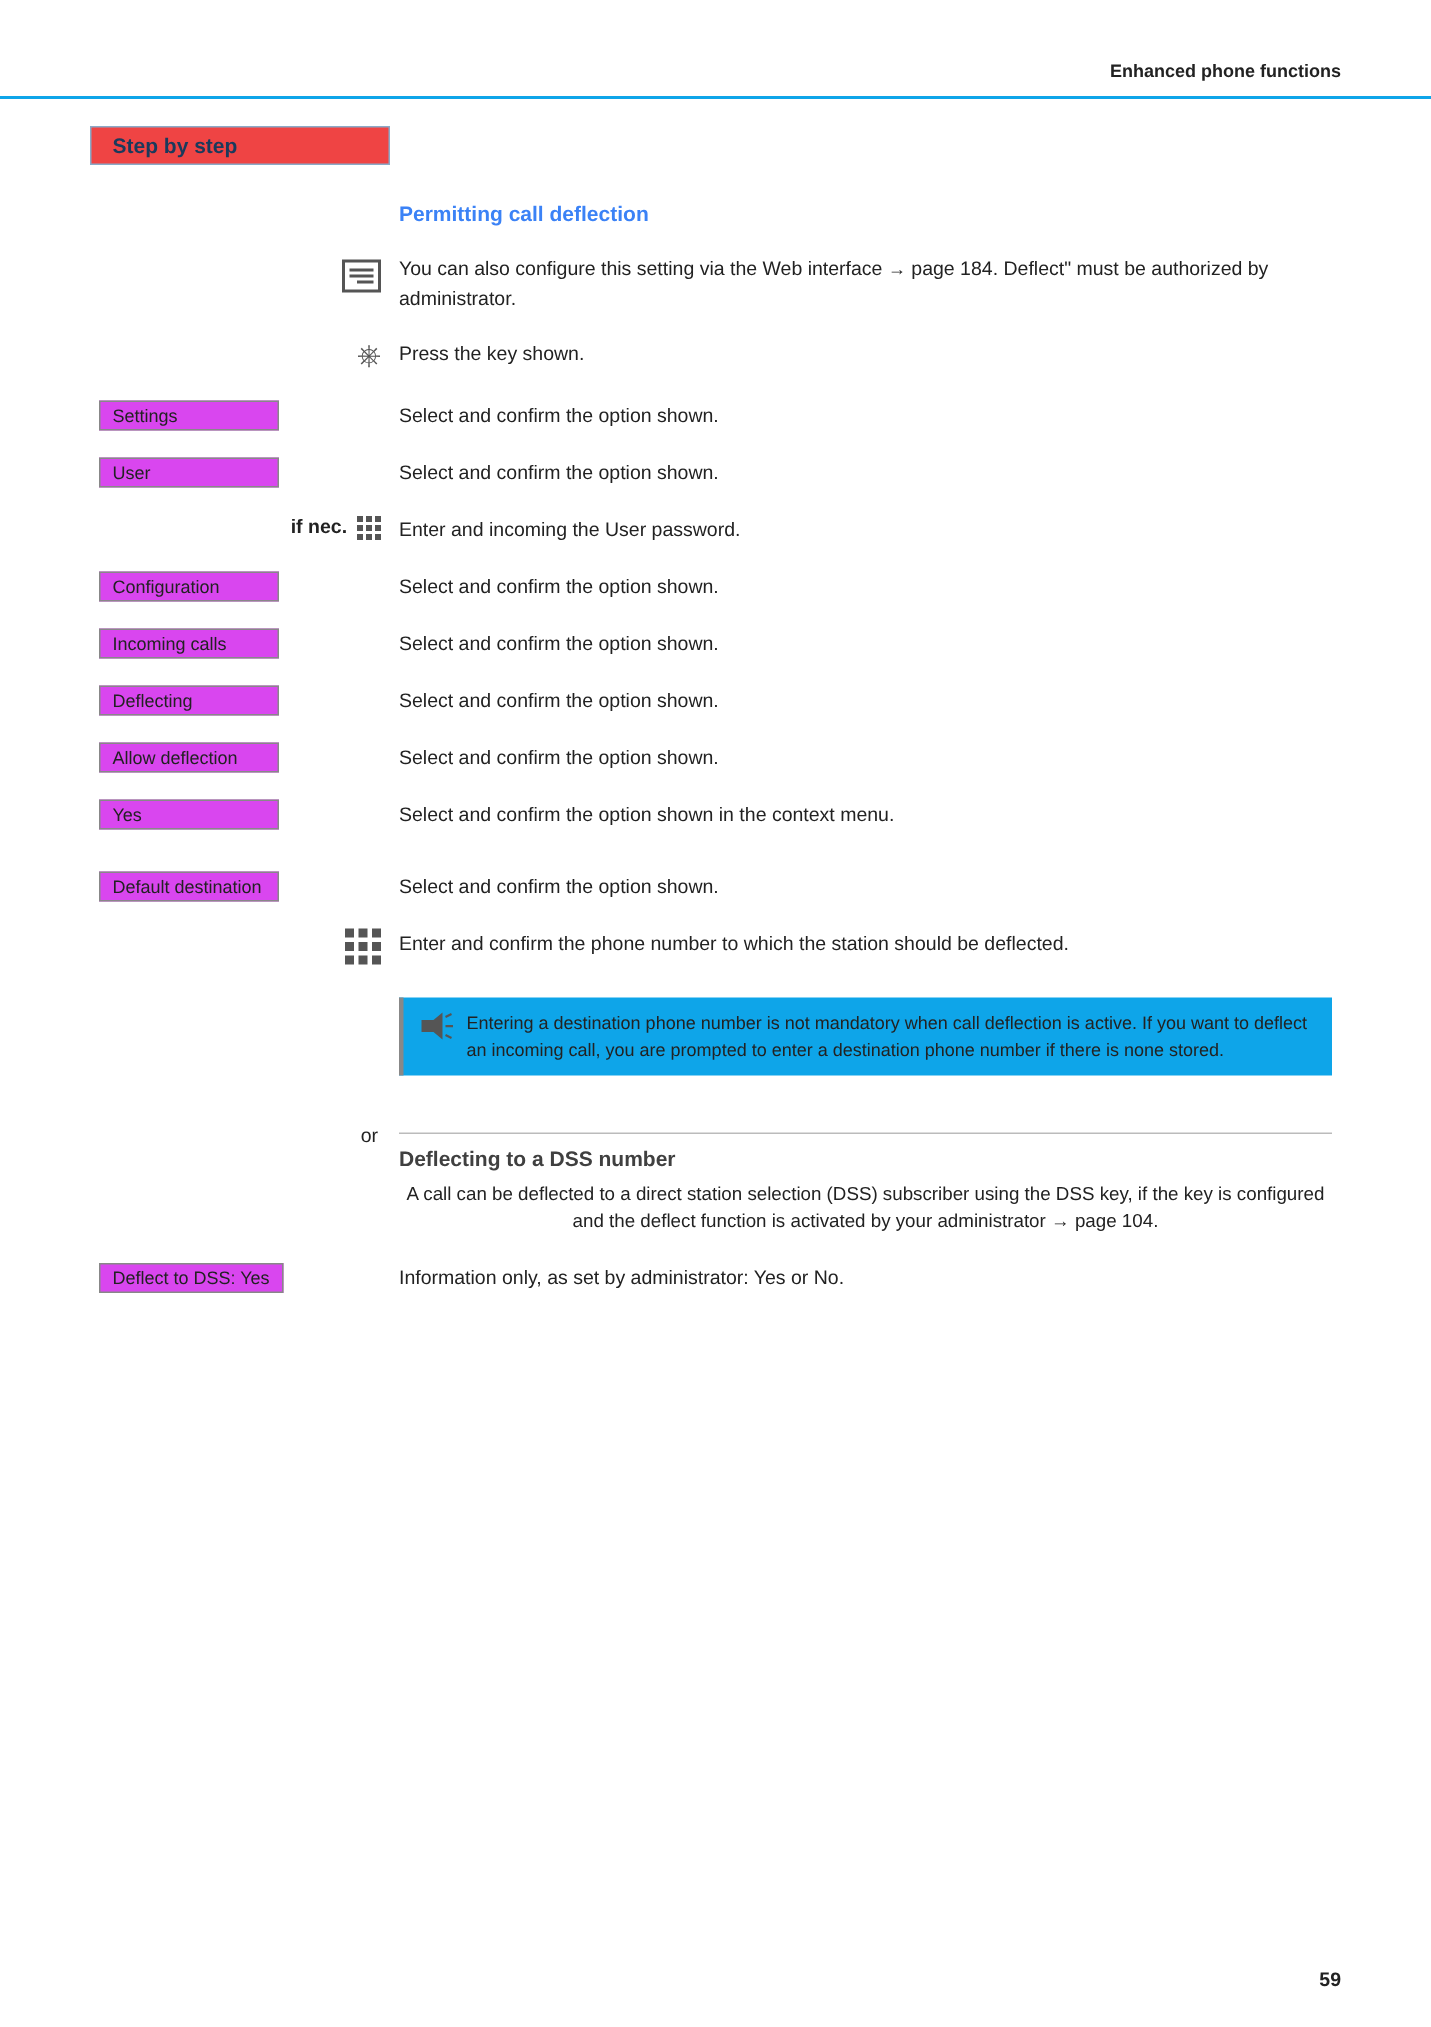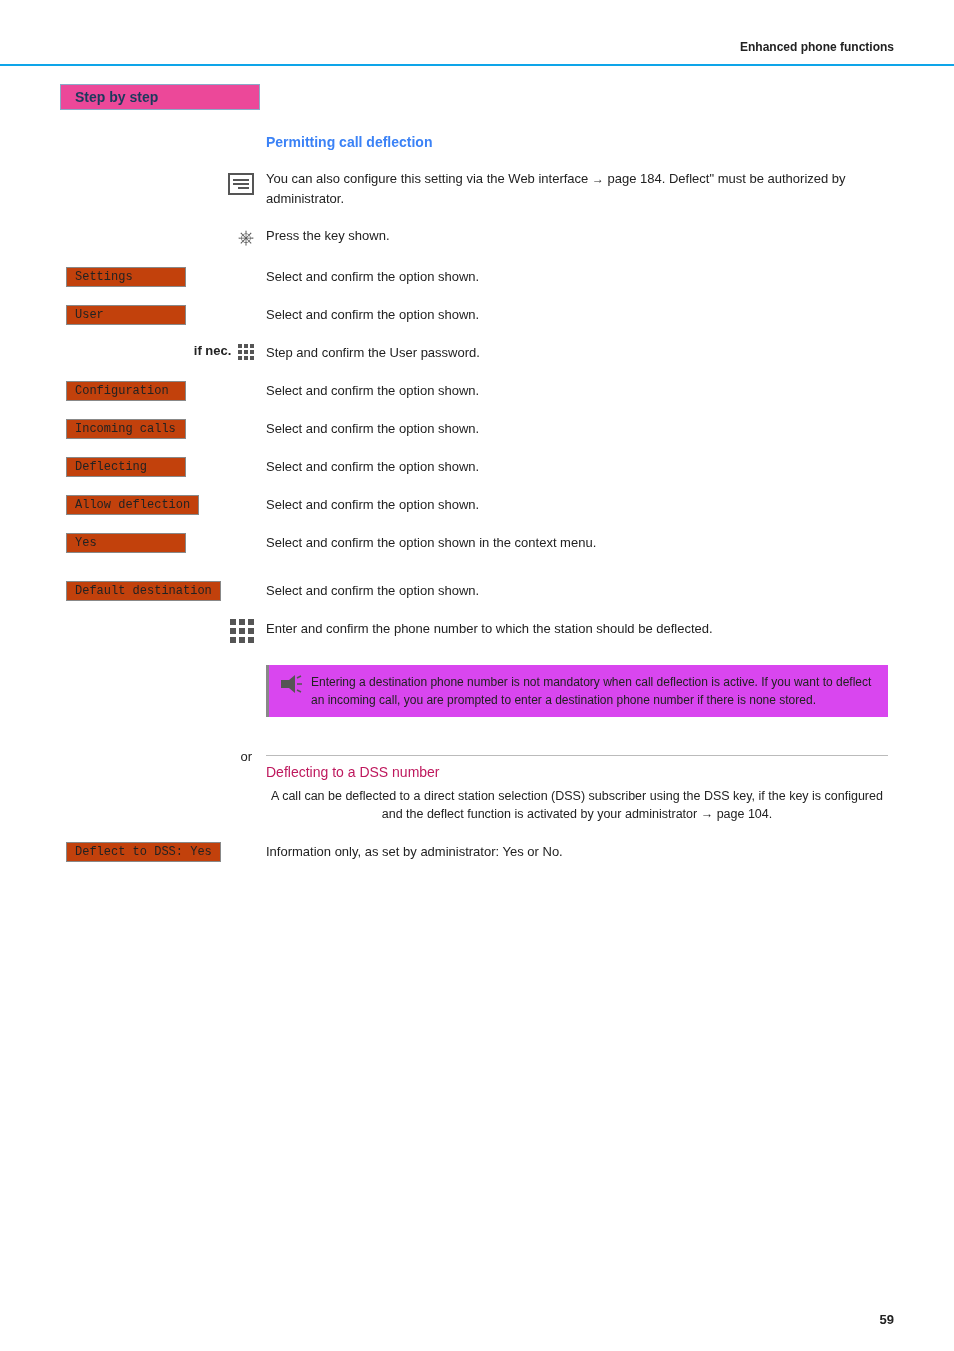--- a/index.html
+++ b/index.html
@@ -50,27 +50,26 @@
       min-width: 200px;
     }
 
     .right-col {
       padding-left: 16px;
       line-height: 1.5;
     }
 
     .menu-button {
       border: 1px solid #888;
-      background: #c2410c;
+      background: #d946ef;
       padding: 2px 8px;
       font-size: 12px;
       display: inline-block;
       min-width: 120px;
       white-space: nowrap;
-      font-family: Liberation Mono, monospace;
     }
 
     .icon-cell {
       text-align: right;
       padding-right: 8px;
       vertical-align: middle;
     }
 
     
     .icon-book {
@@ -101,21 +100,21 @@
       font-size: 13px;
       text-align: right;
       display: inline;
     }
 
     .spacer-row td {
       height: 10px;
     }
 
     .note-box {
-      background: #d946ef;
+      background: #0ea5e9;
       border-left: 3px solid #888;
       padding: 8px 10px;
       margin: 4px 0;
       font-size: 12px;
       line-height: 1.5;
       display: flex;
       align-items: flex-start;
       gap: 8px;
     }
 
@@ -125,42 +124,42 @@
       height: 20px;
       margin-top: 1px;
     }
 
     .section-divider {
       border-top: 1px solid #bbb;
       margin: 6px 0;
     }
 
     .deflect-heading {
-      color: #be185d;
-      font-weight: normal;
+      color: #404040;
+      font-weight: bold;
       font-size: 14px;
       margin-bottom: 4px;
     }
 
     .page-number {
       position: absolute;
       bottom: 24px;
       right: 60px;
       font-size: 13px;
       font-weight: bold;
       color: #222;
     }
 
     .arrow-right {
       display: inline-block;
       font-size: 12px;
     }
 
     .top-header-box {
-      background: #ec4899;
+      background: #ef4444;
       border: 1px solid #8aaac8;
       padding: 4px 14px;
       font-weight: bold;
       font-size: 14px;
       color: #1a3a5c;
       display: inline-block;
       min-width: 200px;
       margin-bottom: 12px;
     }
   </style>
@@ -251,21 +250,21 @@
           <span style="width:4px;height:4px;background:#555;display:block;"></span>
           <span style="width:4px;height:4px;background:#555;display:block;"></span>
           <span style="width:4px;height:4px;background:#555;display:block;"></span>
           <span style="width:4px;height:4px;background:#555;display:block;"></span>
           <span style="width:4px;height:4px;background:#555;display:block;"></span>
           <span style="width:4px;height:4px;background:#555;display:block;"></span>
           <span style="width:4px;height:4px;background:#555;display:block;"></span>
           <span style="width:4px;height:4px;background:#555;display:block;"></span>
         </span>
       </td>
-      <td class="right-col">Step and confirm the User password.</td>
+      <td class="right-col">Enter and incoming the User password.</td>
     </tr>
 
     <tr class="spacer-row">
           <td></td>
           <td></td>
         </tr>
 
     <tr>
       <td class="left-col">
         <span class="menu-button">Configuration</span>

